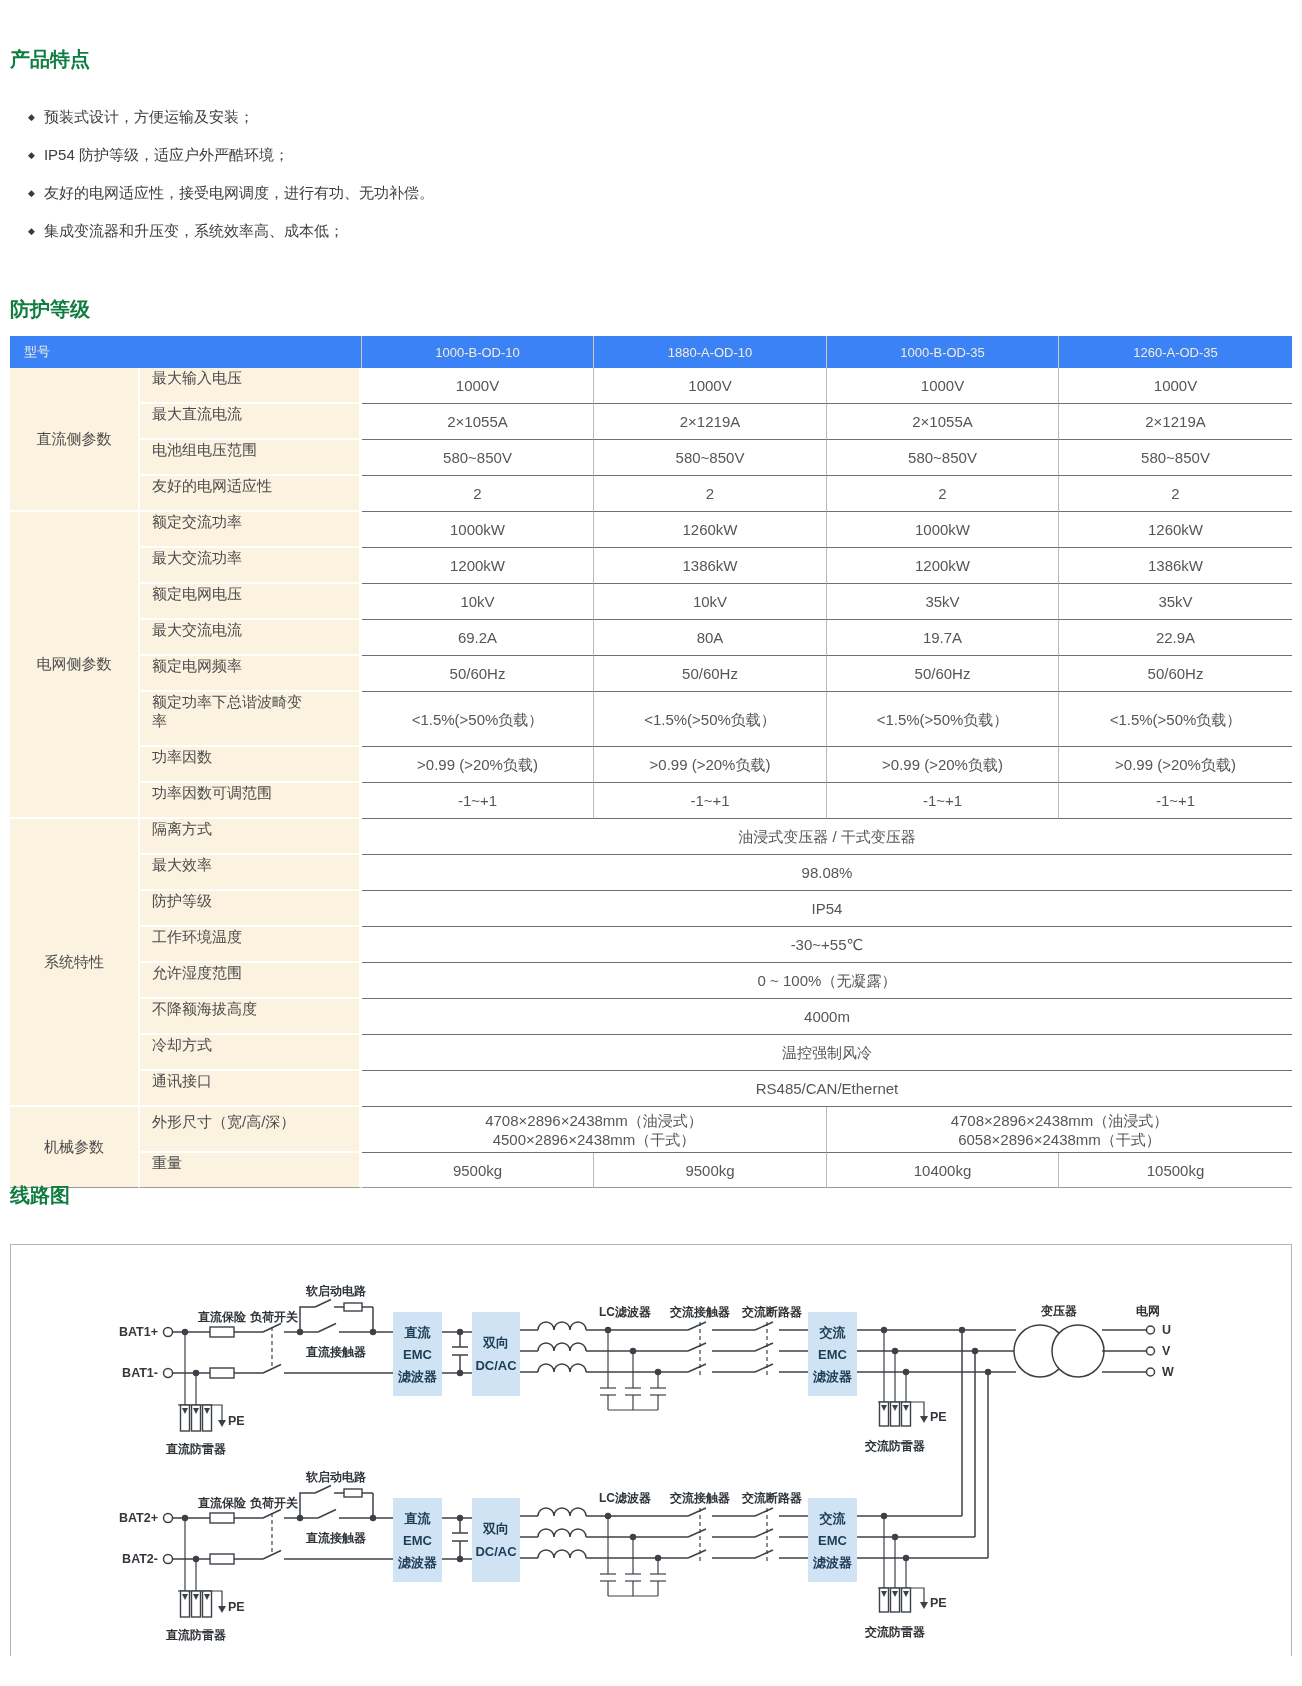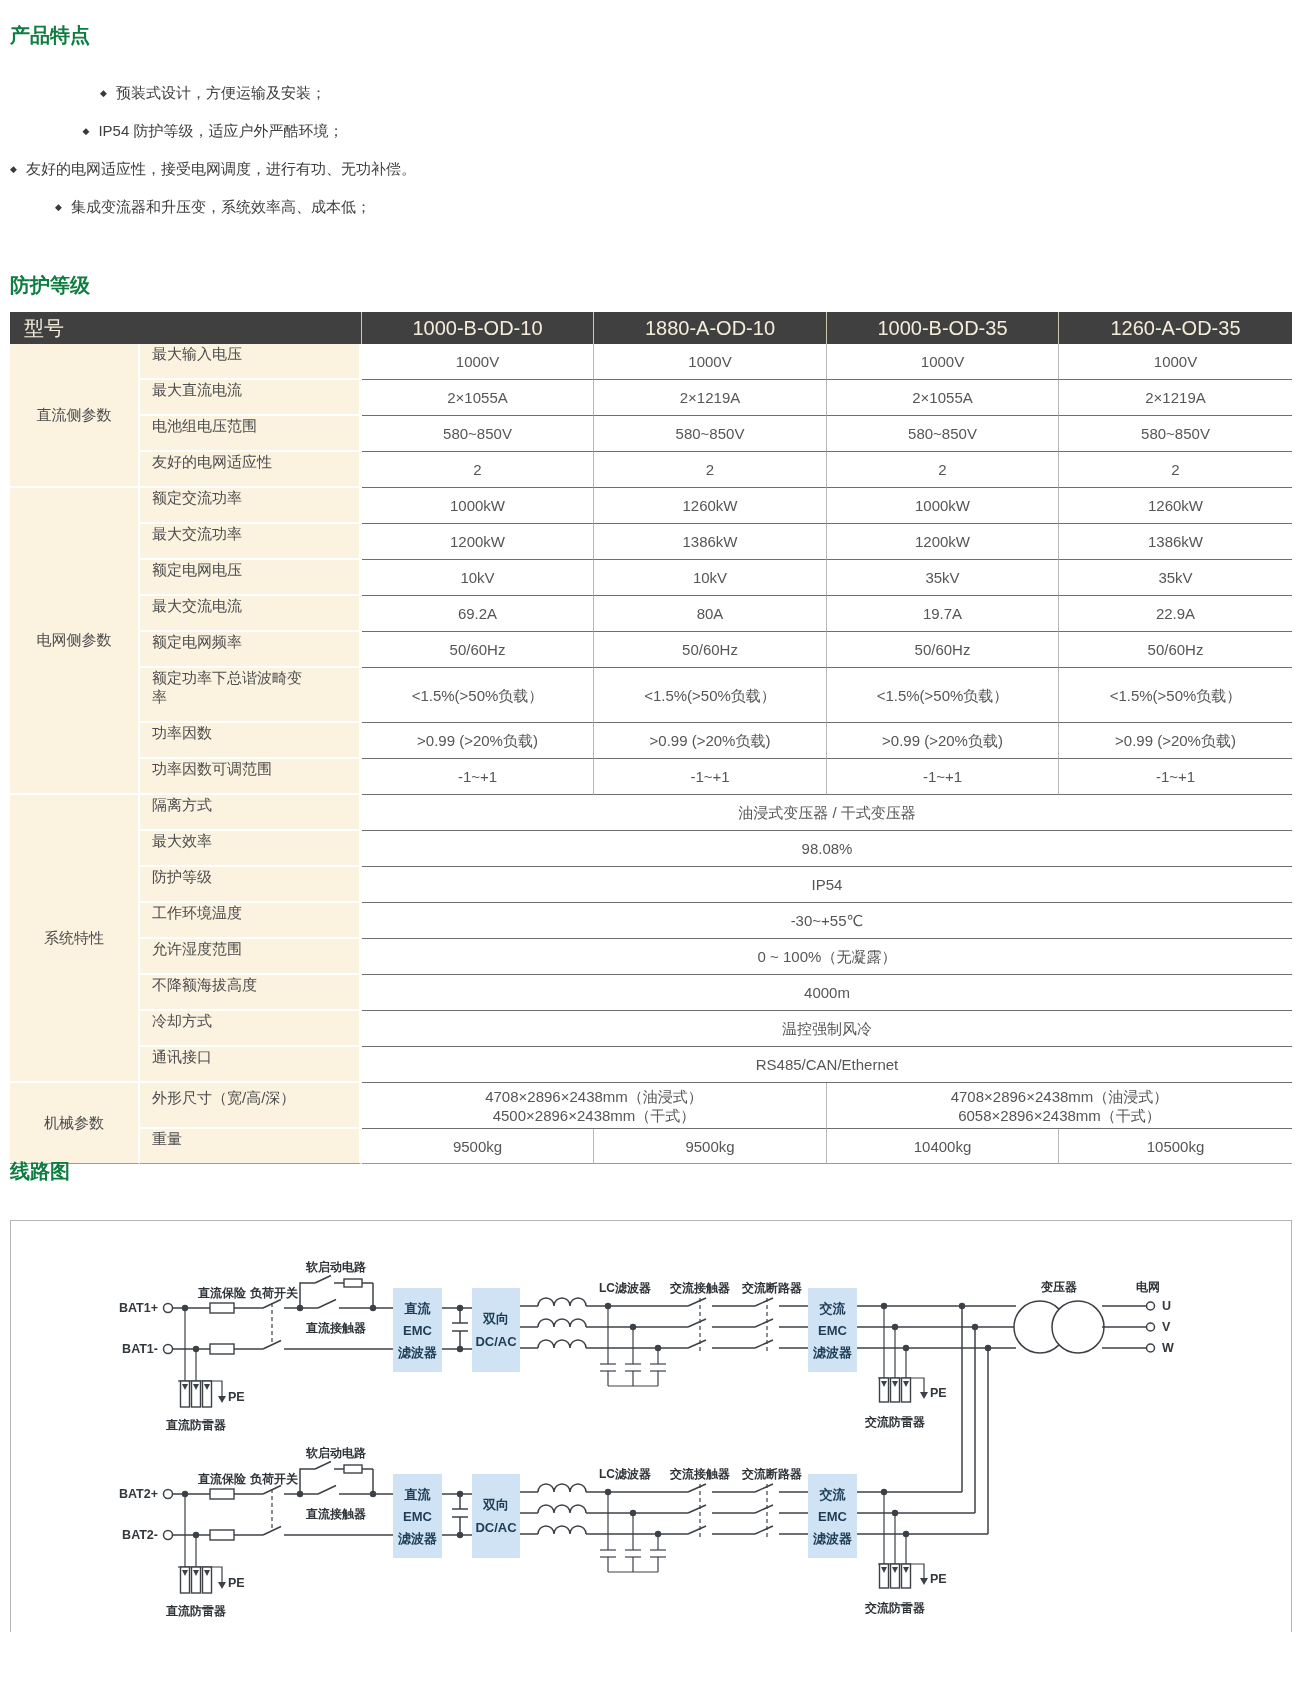--- a/index.html
+++ b/index.html
@@ -1,27 +1,27 @@
 <!DOCTYPE html>
 <html><head>
 <meta charset="utf-8">
 <style>
   html,body{margin:0;padding:0;background:#fff;}
   .canvas{position:relative;width:1302px;height:1632px;background:#fff;
-          font-family:"Liberation Sans","DejaVu Sans",sans-serif;overflow:hidden;}
+          font-family:"Liberation Sans","DejaVu Sans",sans-serif;overflow:hidden;margin-top:24px;}
   .sec-title{position:absolute;left:10px;margin:0;font-size:20px;font-weight:700;color:#0f7c40;}
   #features-title{top:22px;}
   #specs-title{top:272px;}
   #diagram-title{top:1158px;}
-  .feature-list{position:absolute;left:10px;top:74px;list-style:none;margin:0;padding:0;text-align:center;}
+  .feature-list{position:absolute;left:28px;top:74px;list-style:none;margin:0;padding:0;}
   .feature-list li{height:38px;line-height:38px;font-size:15px;color:#3e3e3e;}
   .feature-list .diamond{font-size:9px;color:#3a3a3a;vertical-align:2px;margin-right:9px;}
   
   .spec-table{position:absolute;left:10px;top:312px;width:1282px;border-spacing:0;table-layout:fixed;}
-  .spec-table th{background:#404040;color:#f3edda;font-weight:400;font-size:20px;height:30px;
+  .spec-table th{background:#3b82f6;color:#f3edda;font-weight:400;font-size:13px;height:30px;
                  border-right:1px solid #cfc8b2;}
   .spec-table th:last-child{border-right:none;}
   .spec-table th.model-col{text-align:center;}
   .spec-table th.model-head{text-align:left;padding-left:14px;}
   .spec-table tr{height:30px;}
   .spec-table tr.tall{height:46px;}
   .spec-table td{font-size:15px;vertical-align:middle;}
   .spec-table td.g{background:#fbf2e0;color:#4d4d4d;text-align:center;
                    border-right:2px solid #fff;border-bottom:2px solid #fff;}
   .spec-table td.p{background:#fbf2e0;color:#4d4d4d;text-align:left;padding:0 50px 15px 12px;

